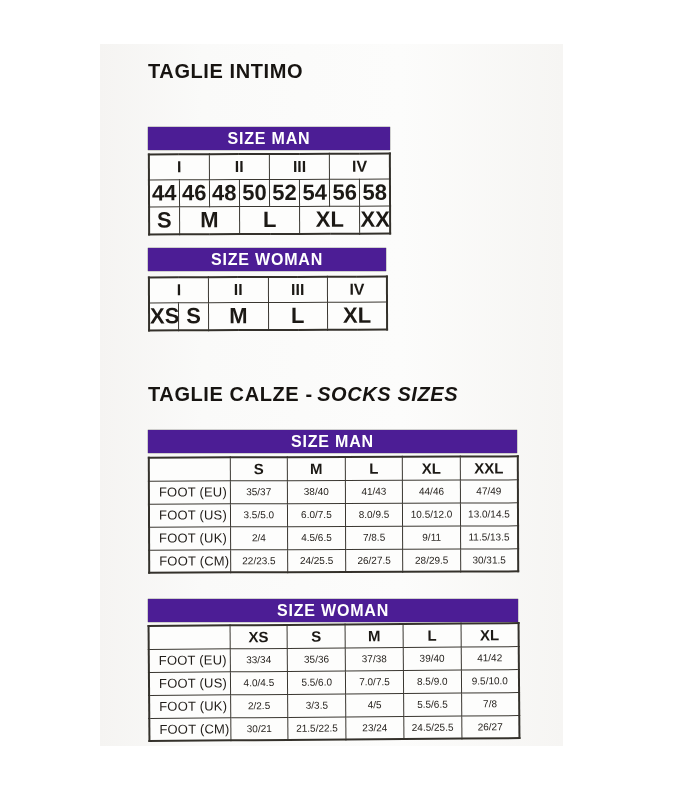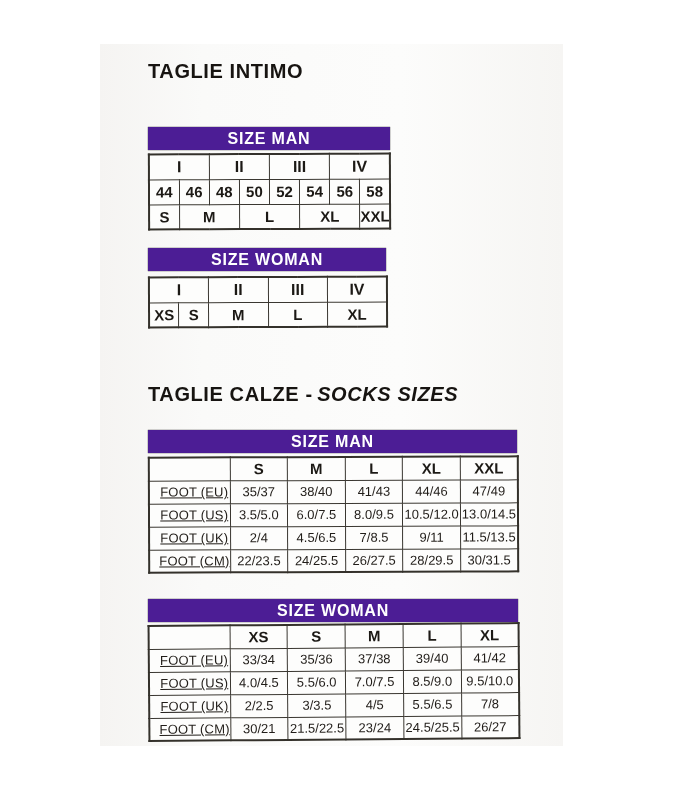--- a/index.html
+++ b/index.html
@@ -33,26 +33,26 @@
   td,th{
     border:1.5px solid #3a3731;
     text-align:center;vertical-align:middle;
     padding:0;font-weight:bold;color:#1c1915;
     overflow:hidden;white-space:nowrap;
   }
   table{border:2px solid #34312b;}
   
   .bl-table tr{height:25px;}
   .bl-table th{font-size:16px;}
-  .bl-table td{font-size:15px;}
+  .bl-table td{font-size:22px;}
   
   .socks-table tr{height:23px;}
   .socks-table th{font-size:15px;}
-  .socks-table td{font-size:13px;font-weight:normal;color:#211d19;}
-  .socks-table td.rowlabel{text-align:center;padding-left:9px;font-size:13px;letter-spacing:.2px;text-decoration:underline;}
+  .socks-table td{font-size:10px;font-weight:normal;color:#211d19;}
+  .socks-table td.rowlabel{text-align:left;padding-left:9px;font-size:13px;letter-spacing:.2px;}
   .tilt1{transform:rotate(-0.2deg);}
   .tilt2{transform:rotate(-0.45deg);transform-origin:left center;}
 </style>
 </head>
 <body>
 
 <div class="paper"></div>
 
 <div class="abs title-block">
   <div class="title-line">TAGLIE INTIMO</div>

